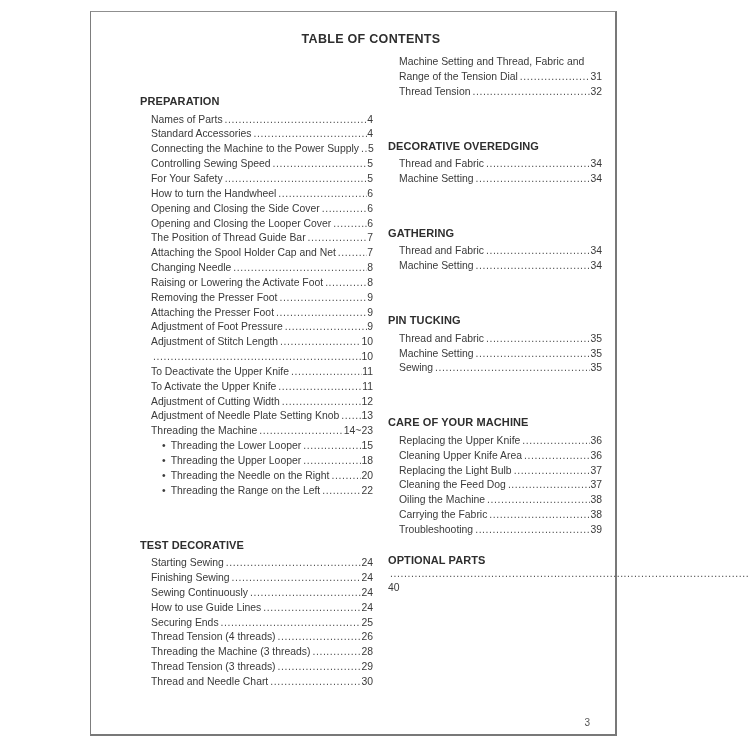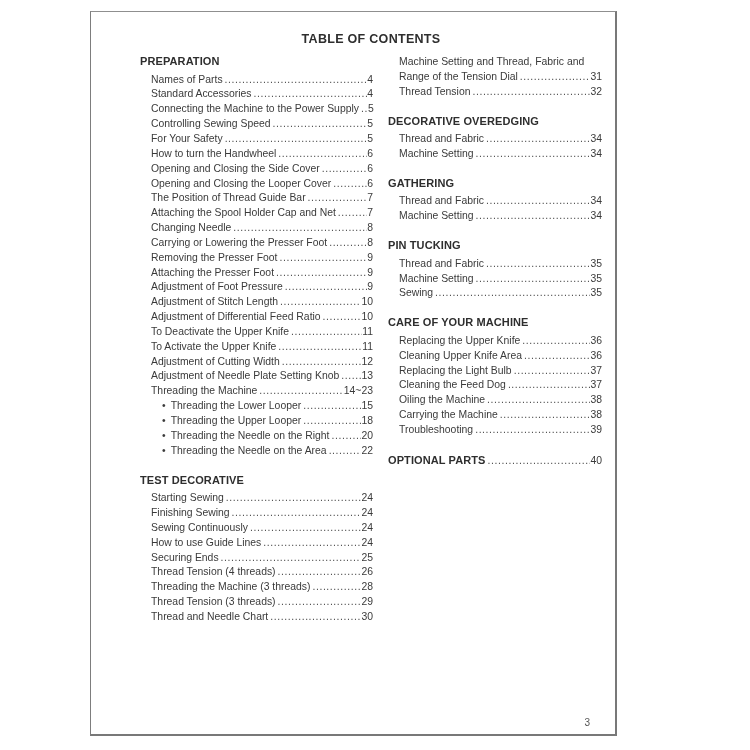--- a/index.html
+++ b/index.html
@@ -18,34 +18,34 @@
   .doc-title{
     text-align:center;font-weight:bold;font-size:12.5px;
     letter-spacing:.3px;color:#2e2e2e;
   }
   .columns{display:flex;margin-top:9px;}
   .col-left{width:233px;flex:none;margin-right:15px;}
   .col-right{flex:1;min-width:0;}
   .toc-section{margin-bottom:15px;}
   .h{
     font-weight:bold;font-size:11px;line-height:12.6px;letter-spacing:.1px;
-    color:#2e2e2e;white-space:pre-line;margin-bottom:5px;
+    color:#2e2e2e;white-space:pre-line;margin-bottom:5px;margin-top:40px;
   }
   .toc-row{display:flex;align-items:baseline;font-size:10.4px;line-height:14.85px;}
   .toc-row.item{padding-left:11px;justify-content:space-between;}
   .toc-row.bullet{padding-left:22px;}
   .bullet .t::before{content:"\2022";margin-right:5px;}
   .t{white-space:nowrap;}
   .dots{
     flex:1;min-width:6px;overflow:hidden;white-space:nowrap;
     letter-spacing:.6px;padding:0 1px 0 2px;color:#4a4a4a;
   }
   .dots::after{content:"..........................................................................................................";}
   .pg{white-space:nowrap;}
-  .heading-row{font-size:10.4px;line-height:14px;margin-bottom:2px;}
+  .heading-row{font-size:10.4px;line-height:14px;margin-bottom:2px;flex-direction:column;}
   .h-inline{font-weight:bold;font-size:11px;letter-spacing:.1px;color:#2e2e2e;white-space:nowrap;}
   .folio{position:absolute;right:25px;bottom:6px;font-size:10px;color:#555555;}
 </style>
 </head>
 <body>
 
 <div class="page">
   <div class="page-inner">
     <div class="doc-title">TABLE OF CONTENTS</div>
     <div class="columns">
@@ -101,21 +101,21 @@
               <span class="t">Attaching the Spool Holder Cap and Net</span>
               <span class="dots"></span>
               <span class="pg">7</span>
             </div>
             <div class="toc-row item">
               <span class="t">Changing Needle</span>
               <span class="dots"></span>
               <span class="pg">8</span>
             </div>
             <div class="toc-row item">
-              <span class="t">Carrying or Lowering the Presser Foot</span>
+              <span class="t">Raising or Lowering the Activate Foot</span>
               <span class="dots"></span>
               <span class="pg">8</span>
             </div>
             <div class="toc-row item">
               <span class="t">Removing the Presser Foot</span>
               <span class="dots"></span>
               <span class="pg">9</span>
             </div>
             <div class="toc-row item">
               <span class="t">Attaching the Presser Foot</span>
@@ -126,21 +126,20 @@
               <span class="t">Adjustment of Foot Pressure</span>
               <span class="dots"></span>
               <span class="pg">9</span>
             </div>
             <div class="toc-row item">
               <span class="t">Adjustment of Stitch Length</span>
               <span class="dots"></span>
               <span class="pg">10</span>
             </div>
             <div class="toc-row item">
-              <span class="t">Adjustment of Differential Feed Ratio</span>
               <span class="dots"></span>
               <span class="pg">10</span>
             </div>
             <div class="toc-row item">
               <span class="t">To Deactivate the Upper Knife</span>
               <span class="dots"></span>
               <span class="pg">11</span>
             </div>
             <div class="toc-row item">
               <span class="t">To Activate the Upper Knife</span>
@@ -171,21 +170,21 @@
               <span class="t">Threading the Upper Looper</span>
               <span class="dots"></span>
               <span class="pg">18</span>
             </div>
             <div class="toc-row item bullet">
               <span class="t">Threading the Needle on the Right</span>
               <span class="dots"></span>
               <span class="pg">20</span>
             </div>
             <div class="toc-row item bullet">
-              <span class="t">Threading the Needle on the Area</span>
+              <span class="t">Threading the Range on the Left</span>
               <span class="dots"></span>
               <span class="pg">22</span>
             </div>
           </div>
           <div class="toc-section">
             <div class="h">TEST DECORATIVE</div>
             <div class="toc-row item">
               <span class="t">Starting Sewing</span>
               <span class="dots"></span>
               <span class="pg">24</span>
@@ -313,21 +312,21 @@
               <span class="t">Cleaning the Feed Dog</span>
               <span class="dots"></span>
               <span class="pg">37</span>
             </div>
             <div class="toc-row item">
               <span class="t">Oiling the Machine</span>
               <span class="dots"></span>
               <span class="pg">38</span>
             </div>
             <div class="toc-row item">
-              <span class="t">Carrying the Machine</span>
+              <span class="t">Carrying the Fabric</span>
               <span class="dots"></span>
               <span class="pg">38</span>
             </div>
             <div class="toc-row item">
               <span class="t">Troubleshooting</span>
               <span class="dots"></span>
               <span class="pg">39</span>
             </div>
           </div>
           <div class="toc-section">

